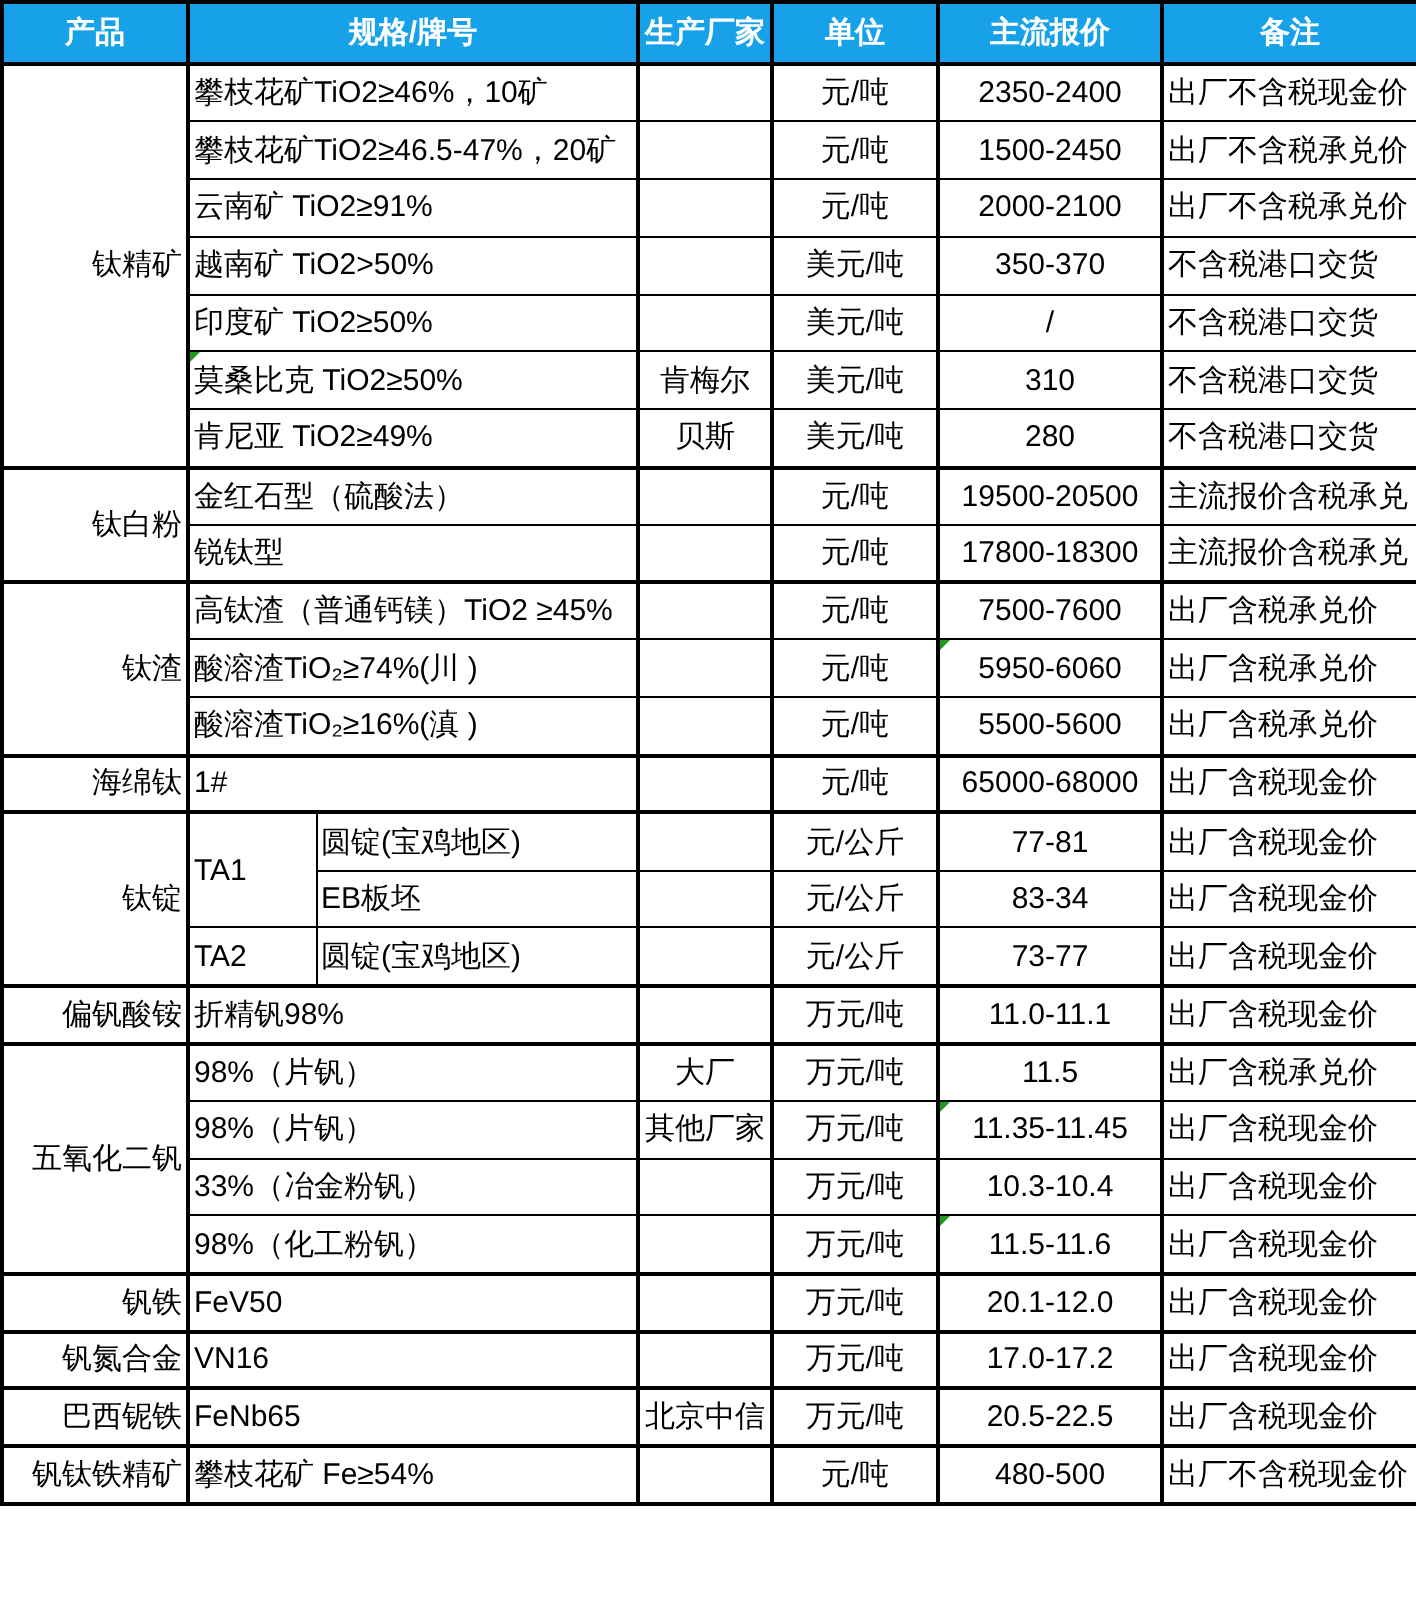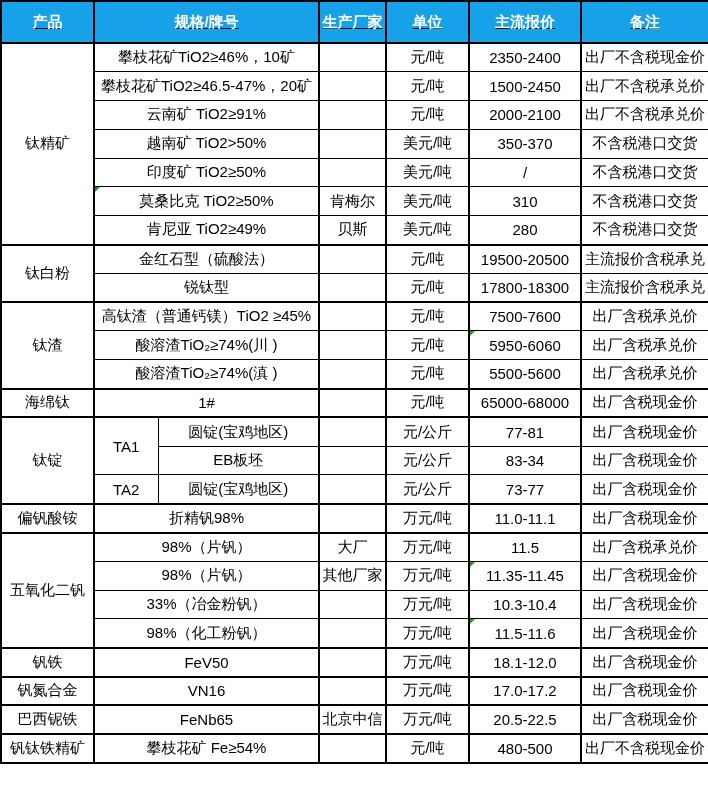--- a/index.html
+++ b/index.html
@@ -17,32 +17,32 @@
   table{
     border-collapse:collapse;table-layout:fixed;width:708px;
     border:2px solid var(--grid);
   }
   th,td{
     border:1px solid var(--grid);
     font-size:15px;color:#000;
     padding:0 2px;white-space:nowrap;overflow:hidden;
     position:relative;
   }
-  thead tr{height:42px;text-decoration:underline;}
+  thead tr{height:31px;}
   tbody tr{height:28.8px;}
   th{
     background:var(--hdr-bg);color:var(--hdr-fg);
     font-weight:bold;text-align:center;
     border-bottom-width:2px;
   }
   .bl2{border-left-width:2px;}
   .gt{border-top-width:2px;}
-  .c-prod{text-align:center;}
+  .c-prod{text-align:right;}
   .c-maker,.c-unit,.c-price{text-align:center;}
-  .c-spec,.c-grade,.c-note{text-align:center;}
+  .c-spec,.c-grade,.c-note{text-align:left;}
   .tri{
     position:absolute;top:0;left:0;width:0;height:0;
     border-top:5px solid var(--mark);
     border-right:5px solid transparent;
   }
 </style>
 </head>
 <body>
 
 <div class="page">
@@ -141,21 +141,21 @@
           <td class="c-note bl2 gt">出厂含税承兑价</td>
         </tr>
         <tr>
           <td class="c-spec bl2" colspan="2">酸溶渣TiO₂≥74%(川 )</td>
           <td class="c-maker bl2"></td>
           <td class="c-unit bl2">元/吨</td>
           <td class="c-price bl2">5950-6060<span class="tri"></span></td>
           <td class="c-note bl2">出厂含税承兑价</td>
         </tr>
         <tr>
-          <td class="c-spec bl2" colspan="2">酸溶渣TiO₂≥74%(滇 )</td>
+          <td class="c-spec bl2" colspan="2">酸溶渣TiO₂≥16%(滇 )</td>
           <td class="c-maker bl2"></td>
           <td class="c-unit bl2">元/吨</td>
           <td class="c-price bl2">5500-5600</td>
           <td class="c-note bl2">出厂含税承兑价</td>
         </tr>
         <tr>
           <td class="c-prod gt" rowspan="1">海绵钛</td>
           <td class="c-spec bl2 gt" colspan="2">1#</td>
           <td class="c-maker bl2 gt"></td>
           <td class="c-unit bl2 gt">元/吨</td>
@@ -221,21 +221,21 @@
           <td class="c-maker bl2"></td>
           <td class="c-unit bl2">万元/吨</td>
           <td class="c-price bl2">11.5-11.6<span class="tri"></span></td>
           <td class="c-note bl2">出厂含税现金价</td>
         </tr>
         <tr>
           <td class="c-prod gt" rowspan="1">钒铁</td>
           <td class="c-spec bl2 gt" colspan="2">FeV50</td>
           <td class="c-maker bl2 gt"></td>
           <td class="c-unit bl2 gt">万元/吨</td>
-          <td class="c-price bl2 gt">18.1-12.0</td>
+          <td class="c-price bl2 gt">20.1-12.0</td>
           <td class="c-note bl2 gt">出厂含税现金价</td>
         </tr>
         <tr>
           <td class="c-prod gt" rowspan="1">钒氮合金</td>
           <td class="c-spec bl2 gt" colspan="2">VN16</td>
           <td class="c-maker bl2 gt"></td>
           <td class="c-unit bl2 gt">万元/吨</td>
           <td class="c-price bl2 gt">17.0-17.2</td>
           <td class="c-note bl2 gt">出厂含税现金价</td>
         </tr>

